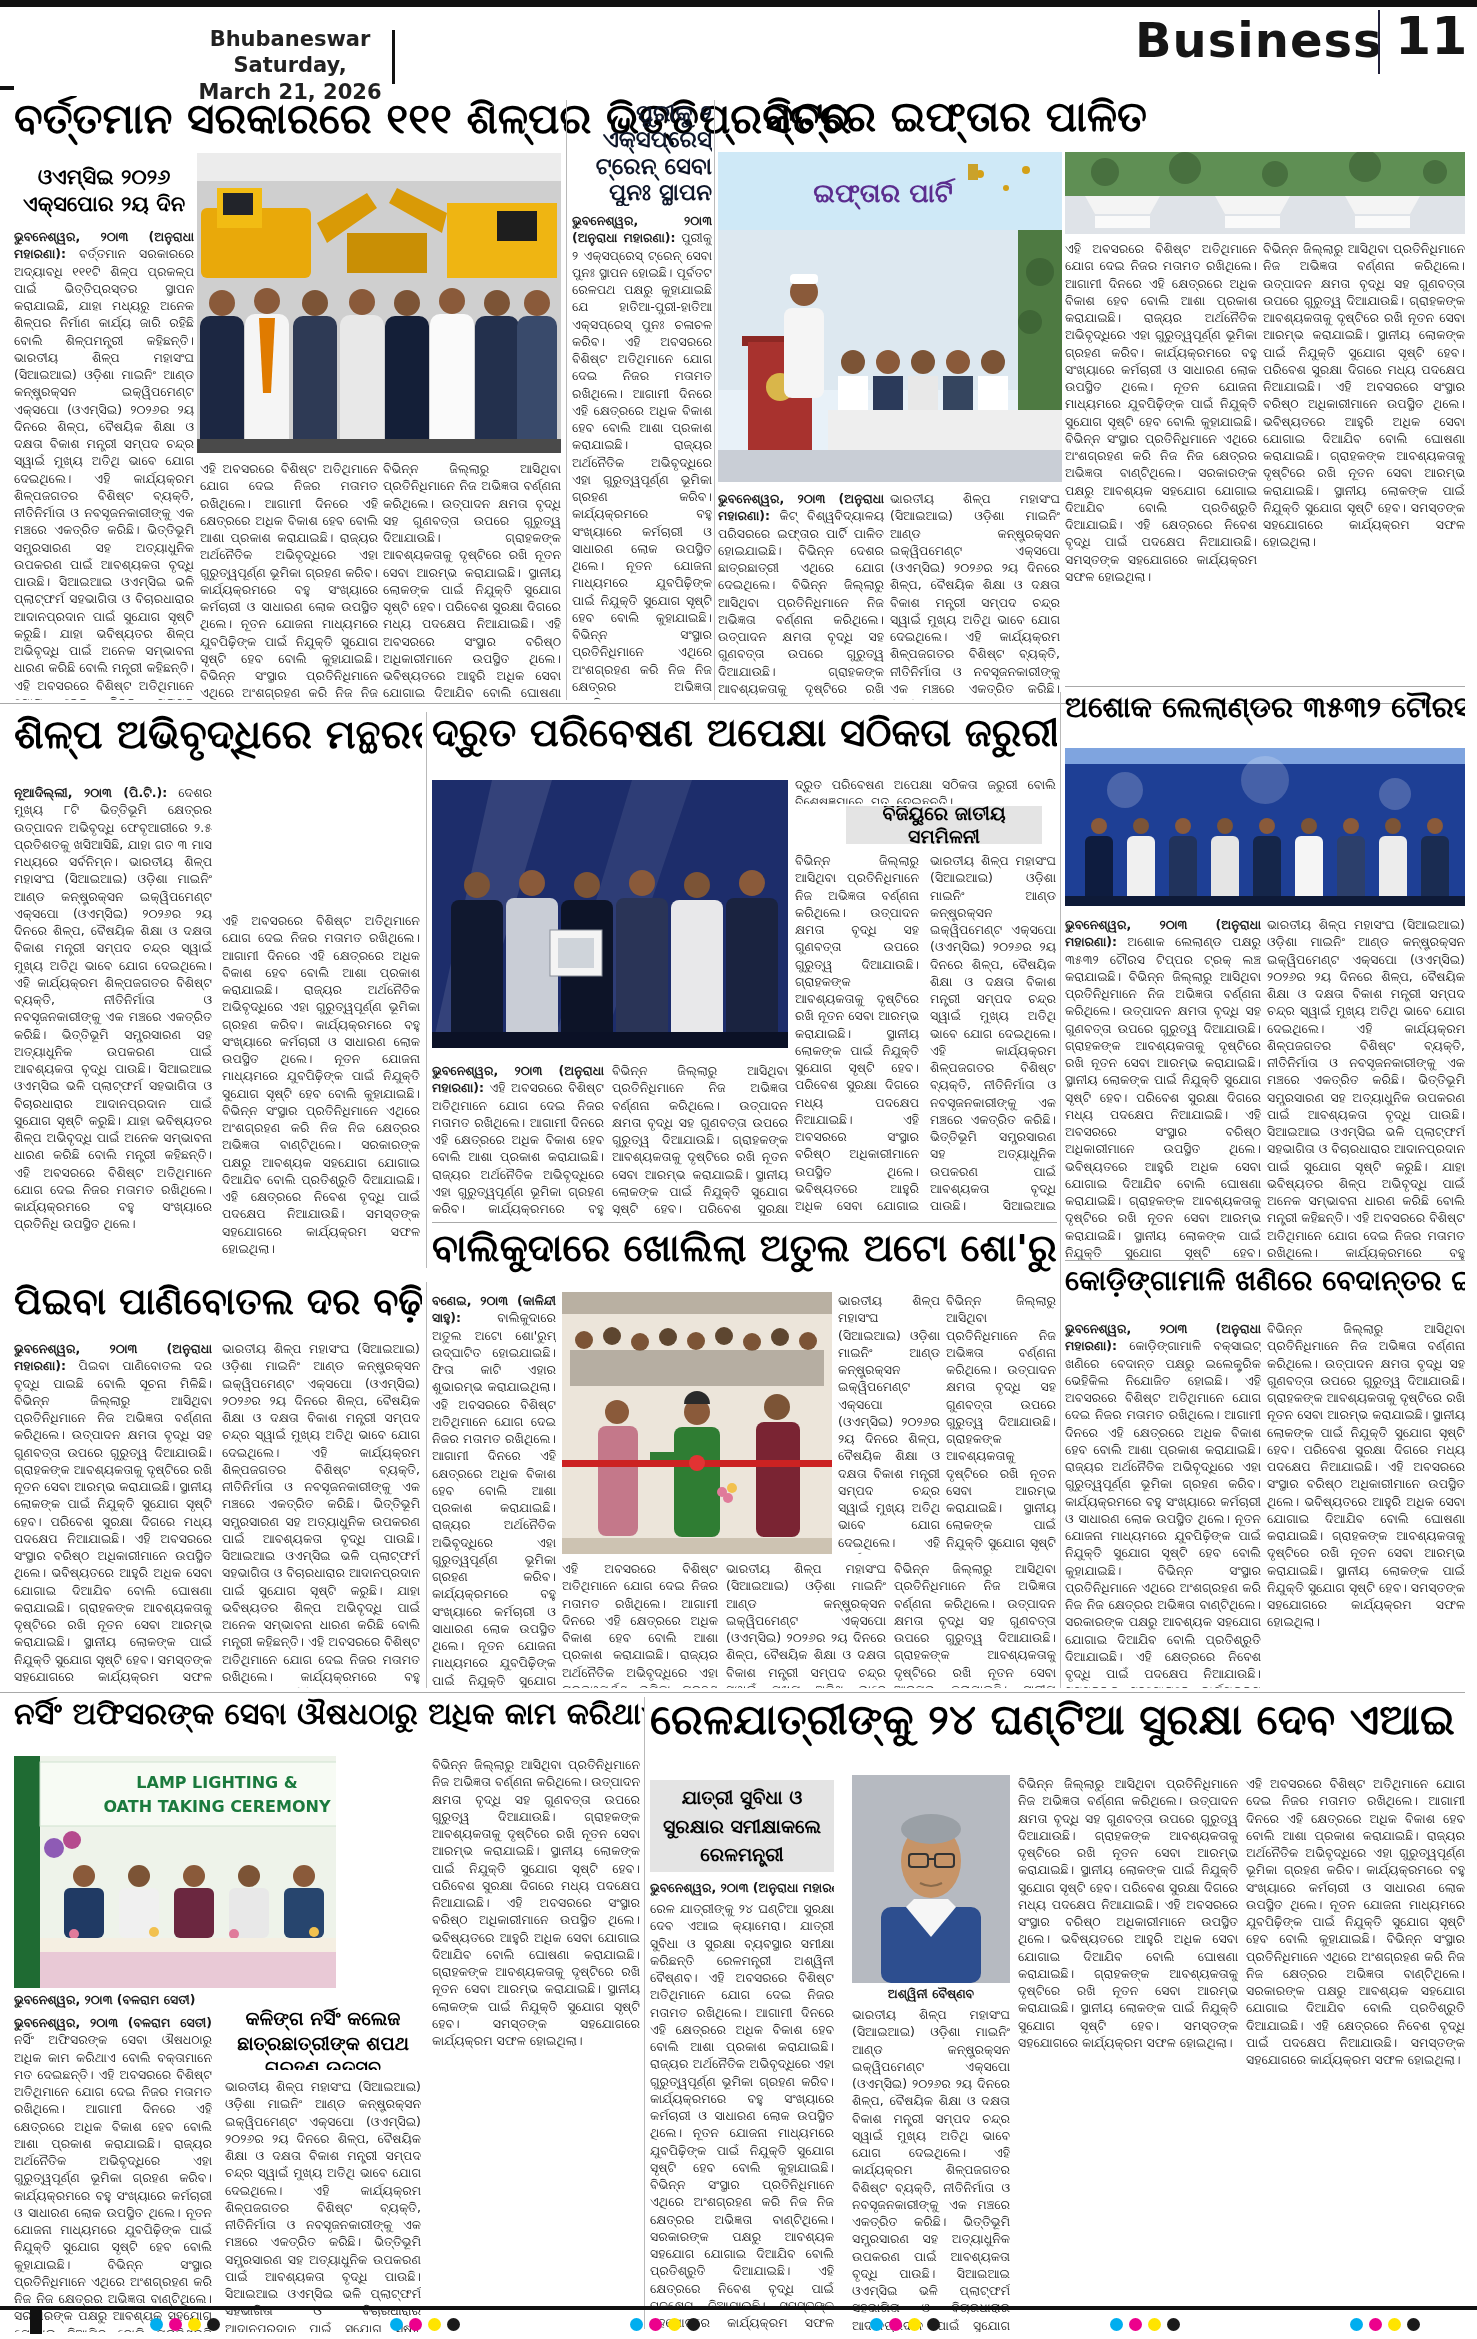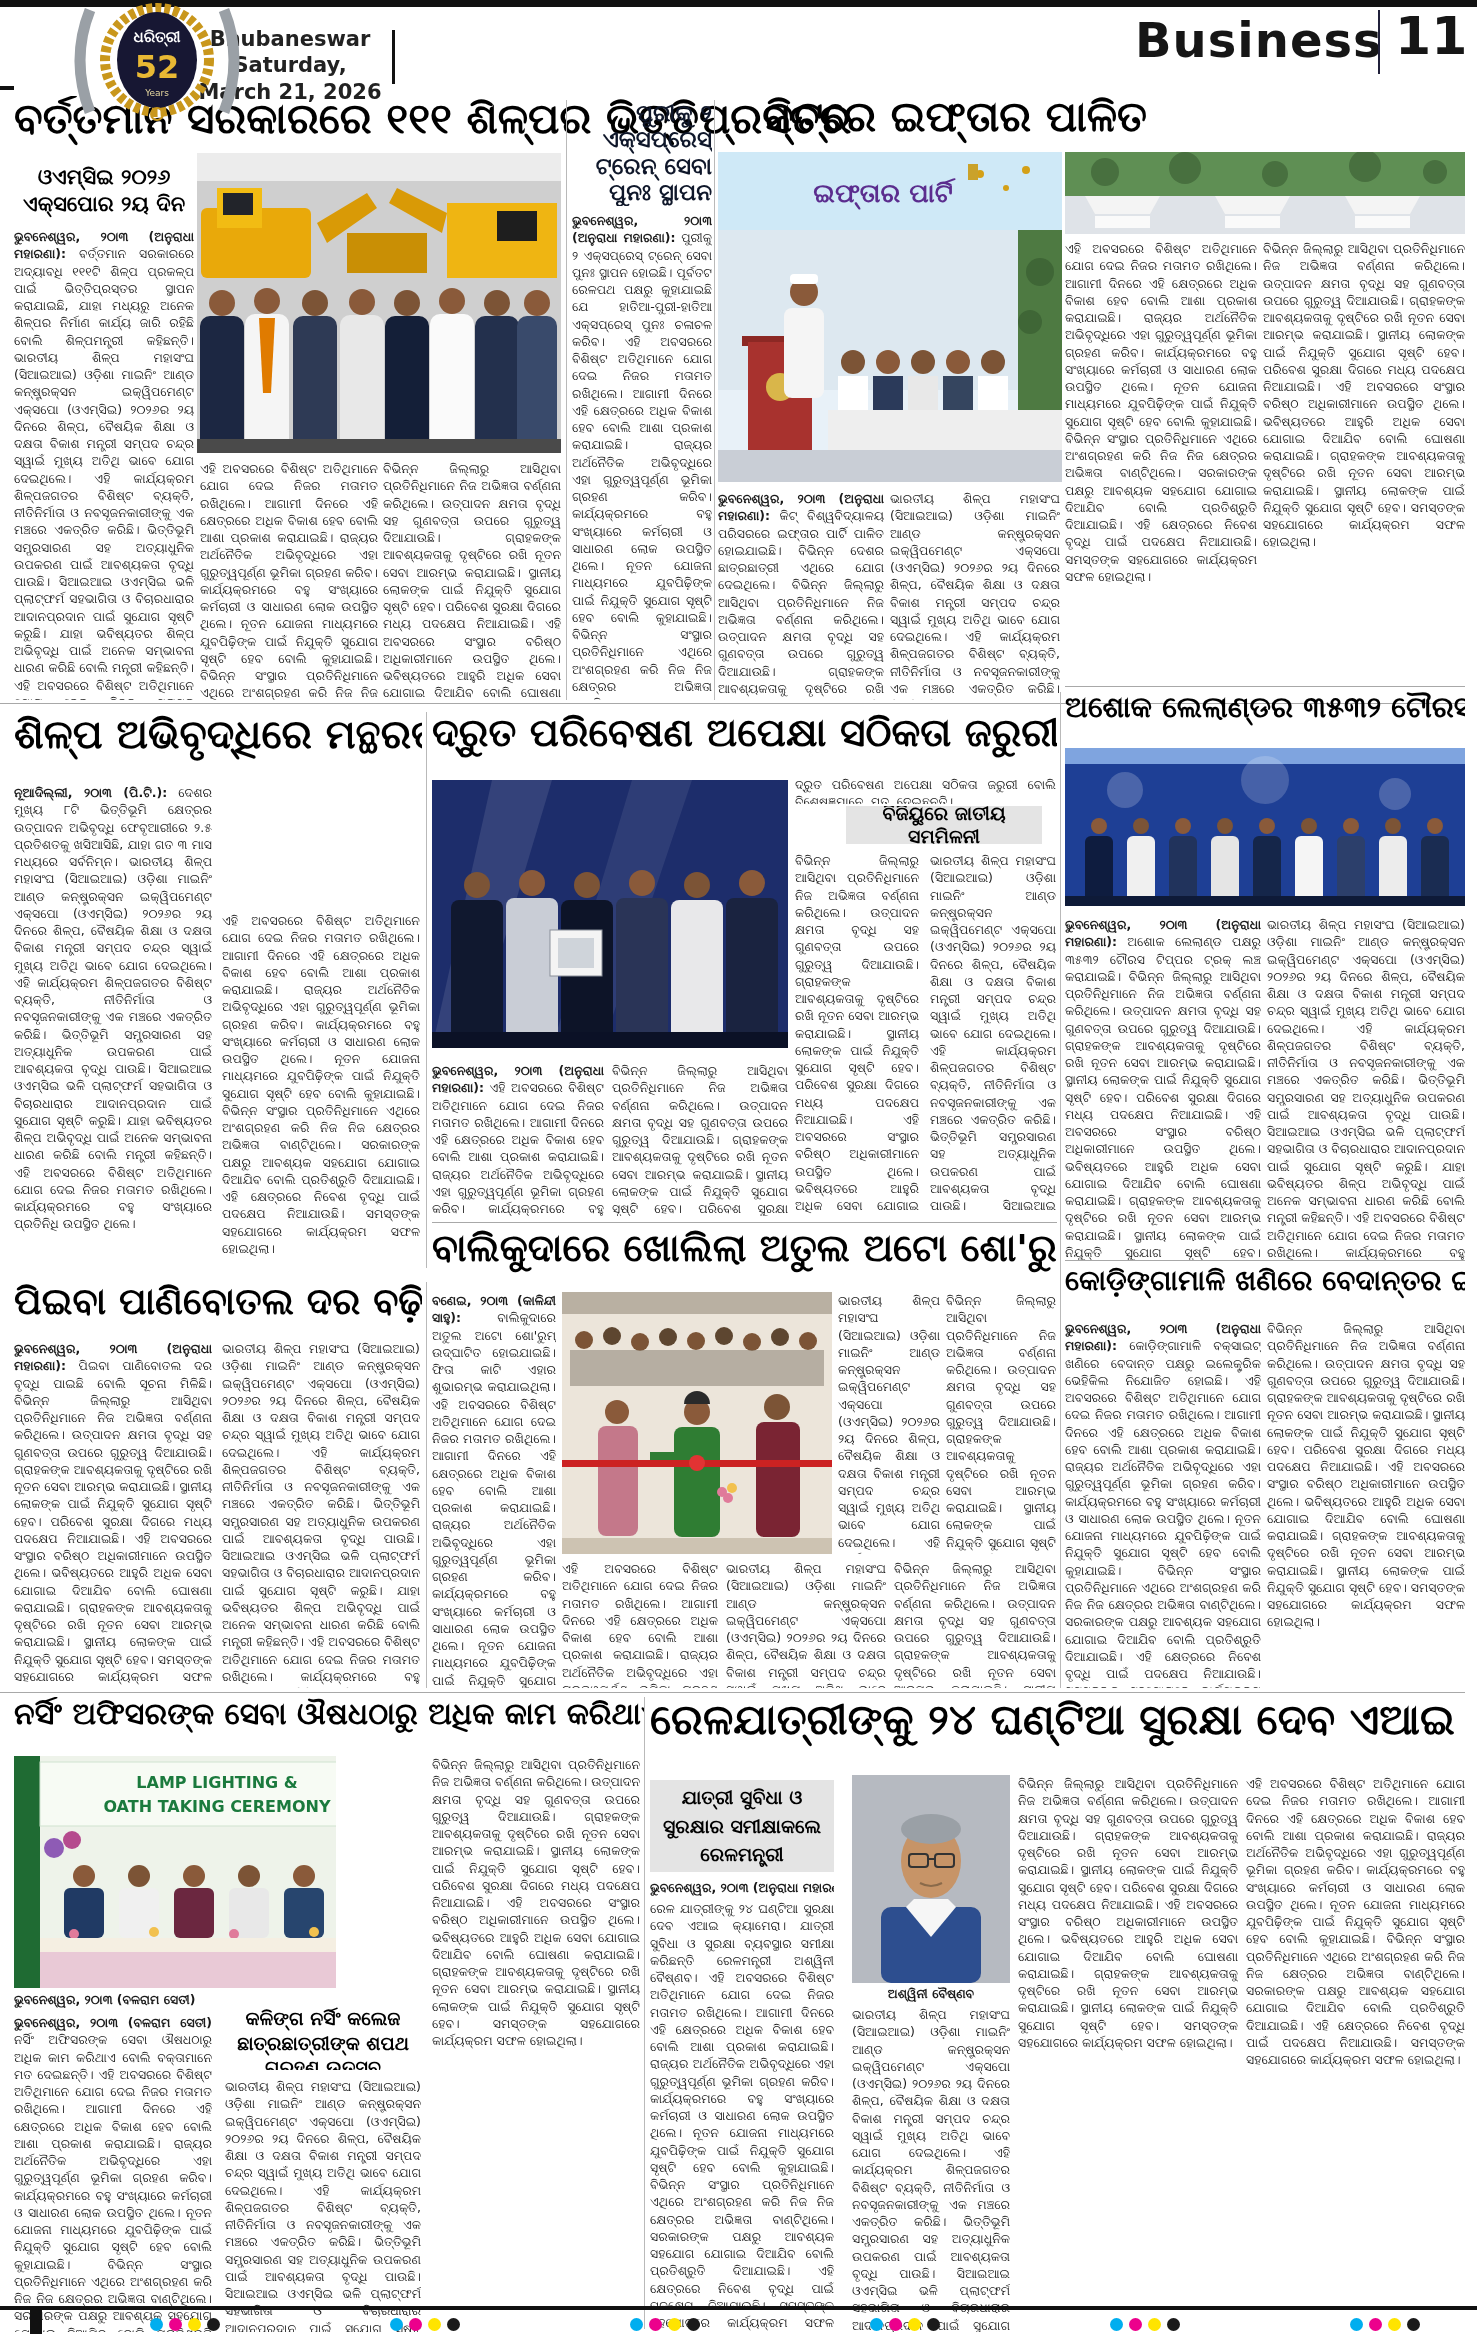--- a/index.html
+++ b/index.html
@@ -26,32 +26,20 @@
   .dots i{width:13px;height:13px;border-radius:50%;display:block;}
 </style>
 </head>
 <body>
 
 <div id="page">
 
   <div class="abs thickrule" style="left:0;top:84;width:1477px;height:7px;"></div>
   <div class="abs" style="left:0;top:86px;width:14px;height:4px;background:#111;"></div>
 
-  <div class="abs" style="left:52px;top:0;width:210px;height:122px;z-index:5;">
-    <svg width="210" height="122" viewBox="0 0 210 122">
-      <path d="M38 10 Q18 60 38 112" stroke="#9aa0a6" stroke-width="11" fill="none"></path>
-      <path d="M172 10 Q192 60 172 112" stroke="#9aa0a6" stroke-width="11" fill="none"></path>
-      <circle cx="105" cy="60" r="52" fill="none" stroke="#c9971c" stroke-width="10" stroke-dasharray="6 3"></circle>
-      <ellipse cx="105" cy="60" rx="40" ry="48" fill="#171733"></ellipse>
-      <text x="105" y="42" font-size="15" font-weight="bold" fill="#ffffff" text-anchor="middle">ଧରିତ୍ରୀ</text>
-      <text x="105" y="78" font-size="32" font-weight="bold" fill="#e8b834" text-anchor="middle">52</text>
-      <text x="105" y="96" font-size="9" fill="#e8d9a0" text-anchor="middle">Years</text>
-      <circle cx="105" cy="114" r="6" fill="none" stroke="#c9971c" stroke-width="2"></circle>
-    </svg>
-  </div>
 
   <div class="abs mast-date" style="left:195px;top:26px;width:190px;">
     <div>Bhubaneswar Saturday,</div>
     <div>March 21, 2026</div>
   </div>
   <div class="abs" style="left:392px;top:30px;width:3px;height:54px;background:#111;"></div>
 
   <div class="abs mast-section" style="left:1135px;top:12px;">Business</div>
   <div class="abs" style="left:1378px;top:10px;width:2px;height:64px;background:#20203a;"></div>
   <div class="abs mast-page" style="left:1395px;top:6px;">11</div>

